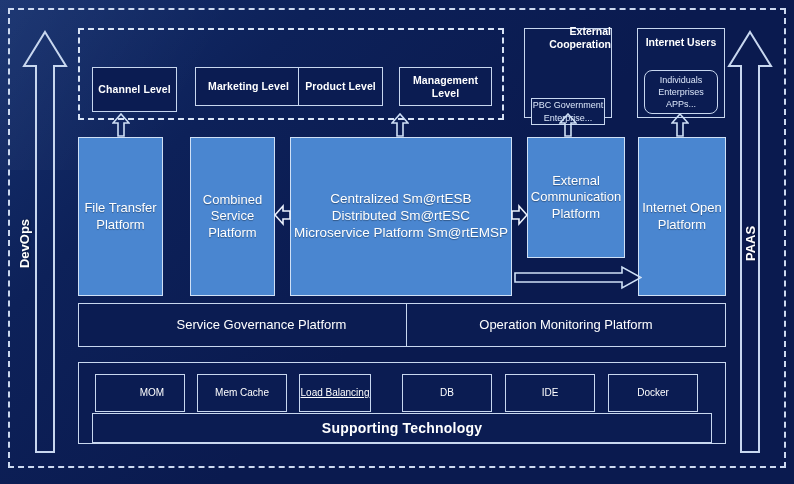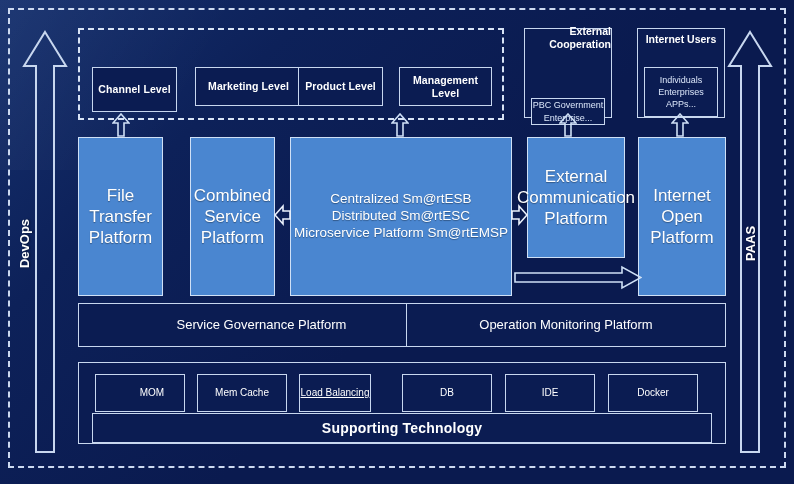--- a/index.html
+++ b/index.html
@@ -68,21 +68,21 @@
     border: 1.4px solid #c8d7ef;
     background: #0b1c52;
     font-size: 9px;
     line-height: 1.35;
     text-align: center;
     display: flex; align-items: center; justify-content: center;
     color: #dbe6fa;
     box-sizing: border-box;
   }
 
-  .plat-label { font-size: 17px; font-weight: 400; }
+  .plat-label { font-size: 13px; font-weight: 400; }
   .plat-label.big { font-size: 13.5px; justify-content: center; }
 
   .gov-box { font-size: 13px; font-weight: 400; color: #ffffff; }
 
   .tech-frame {
     border: 1.6px solid #c8d7ef;
     background: #0b1c52;
   }
   .tech-box { font-size: 10px; font-weight: 400; }
   .support-bar {
@@ -150,21 +150,21 @@
 
   <div class="abs box lvl-box" style="left:399px; top:67px; width:93px; height:39px;">Management Level</div>
 
   <div class="abs box actor-box" style="left:524px; top:28px; width:88px; height:90px;">
     <div class="actor-title">External Cooperation</div>
     <div class="actor-inner" style="width:74px; height:44px;margin-top:27px;">PBC Government Enterprise...</div>
   </div>
 
   <div class="abs box actor-box" style="left:637px; top:28px; width:88px; height:90px;">
     <div class="actor-title">Internet Users</div>
-    <div class="actor-inner" style="width:74px; height:50px;">Individuals Enterprises APPs...</div>
+    <div class="actor-inner" style="width:74px; height:44px;border-radius:8px;">Individuals Enterprises APPs...</div>
   </div>
 
   <div class="abs up-arrow" style="left:112px; top:113px; width:18px; height:24px;">
     <svg viewBox="0 0 18 24" preserveAspectRatio="none">
       <polygon points="9,1 17,10 12,10 12,23 6,23 6,10 1,10" fill="none" stroke="#cfe0f6" stroke-width="1.6"></polygon>
     </svg>
   </div>
   <div class="abs up-arrow" style="left:391px; top:113px; width:18px; height:24px;">
     <svg viewBox="0 0 18 24" preserveAspectRatio="none">
       <polygon points="9,1 17,10 12,10 12,23 6,23 6,10 1,10" fill="none" stroke="#cfe0f6" stroke-width="1.6"></polygon>

